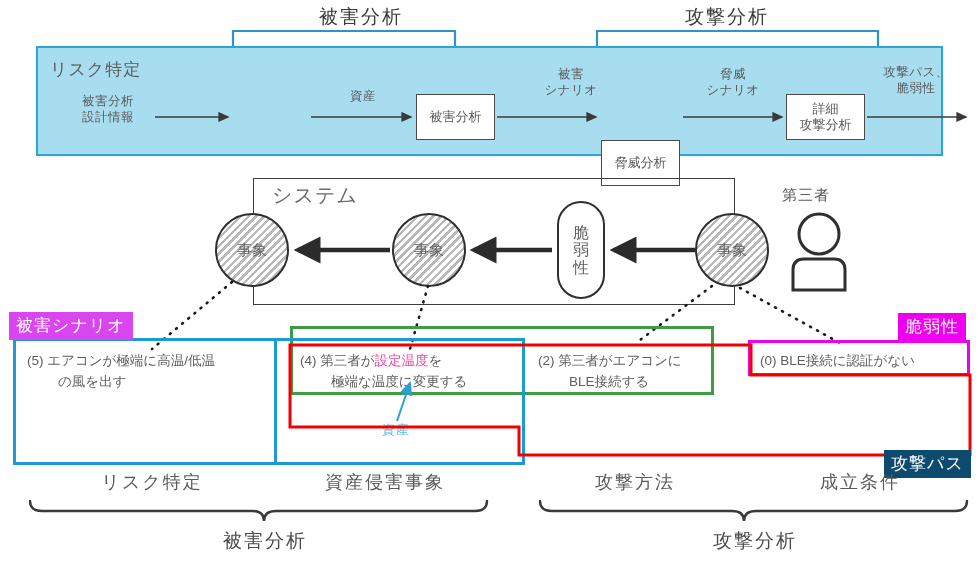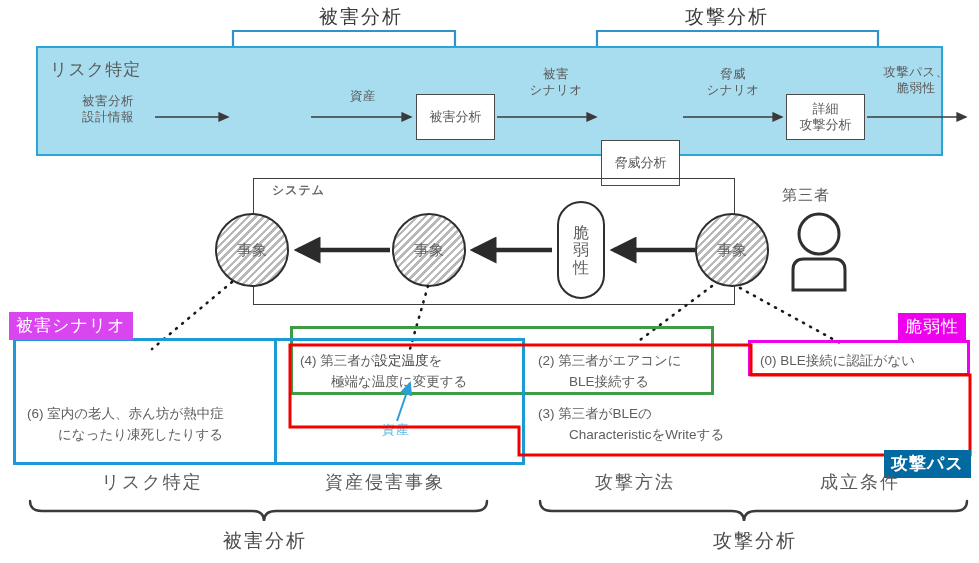--- a/index.html
+++ b/index.html
@@ -43,21 +43,21 @@
     line-height:1.3; letter-spacing:.5px;
   }
 
   
   #sysbox{
     left:253px; top:178px; width:482px; height:127px;
     border:1.8px solid #3c3c3c;
     box-sizing:border-box;
     background:transparent;
   }
-  #sys-label{left:272px; top:182px; font-size:12px; color:#6a6a6a;letter-spacing:1px;font-weight:bold;}
+  #sys-label{left:272px; top:182px; font-size:20px; color:#6a6a6a;letter-spacing:1px;}
   #third-label{left:782px; top:186px; font-size:15px; color:#5a5a5a; letter-spacing:1px;}
 
   .evt{
     width:74px;height:74px;border-radius:50%;
     border:2.2px solid #2f2f2f;
     box-sizing:border-box;
     font-size:15px;color:#5f5f5f;
     background:
       repeating-linear-gradient(-45deg,#ffffff 0 3px,#b9b9b9 3px 5.5px);
   }
@@ -75,21 +75,21 @@
     font-size:17px;color:#ffffff;padding:2px 7px 3px 7px;
     letter-spacing:1px;white-space:nowrap;
   }
   .item{
     position:absolute;
     font-size:13.5px;
     color:#5e5e5e;
     line-height:1.55;
     white-space:nowrap;
   }
-  .hl{color:#404040;}
+  .hl{color:#ec4899;}
 
   
   .colcap{font-size:18px;color:#5a5a5a;letter-spacing:2px;text-align:center;}
   .bigcap{font-size:19px;color:#4a4a4a;letter-spacing:2px;text-align:center;}
 
   svg{overflow:visible;}
 </style>
 </head>
 <body>
 
@@ -132,21 +132,21 @@
     <div>脅威分析</div>
   </div>
   <div class="abs ctr proc-box" style="left:786px;top:94px;width:79px;height:46px;">
     <div>詳細</div>
     <div>攻撃分析</div>
   </div>
 
   <div class="abs flow-label" style="left:316px;top:88px;width:94px;">
     <div>資産</div>
   </div>
-  <div class="abs flow-label" style="left:507px;top:66px;width:98px;">
+  <div class="abs flow-label" style="left:522px;top:66px;width:98px;">
     <div>被害</div>
     <div>シナリオ</div>
   </div>
   <div class="abs flow-label" style="left:684px;top:66px;width:98px;">
     <div>脅威</div>
     <div>シナリオ</div>
   </div>
   <div class="abs flow-label" style="left:862px;top:64px;width:108px;">
     <div>攻撃パス、</div>
     <div>脆弱性</div>
@@ -193,23 +193,23 @@
       <line x1="232" y1="282" x2="152" y2="349"></line>
       <line x1="428" y1="286" x2="410" y2="349"></line>
       <line x1="712" y1="286" x2="640" y2="340"></line>
       <line x1="740" y1="288" x2="840" y2="343"></line>
     </g>
   </svg>
 
   <div class="abs" style="left:13px;top:338px;width:264px;height:127px;border:3px solid #1c9ad6;box-sizing:border-box;"></div>
   <div class="abs tagbox" style="left:9px;top:312px;background:#d946ef;">被害シナリオ</div>
 
-  <div class="item" style="left:27px;top:404px;">
-    <div><span>(6)</span>&nbsp;<span>室内の老人、赤ん坊が熱中症</span></div>
-    <div style="padding-left:31px;">になったり凍死したりする</div>
+  <div class="item" style="left:27px;top:351px;">
+    <div><span>(5)</span>&nbsp;<span>エアコンが極端に高温/低温</span></div>
+    <div style="padding-left:31px;">の風を出す</div>
   </div>
 
   <div class="abs" style="left:290px;top:326px;width:424px;height:69px;border:3px solid #3f9c45;box-sizing:border-box;"></div>
 
   <div class="abs" style="left:277px;top:338px;width:248px;height:127px;border:3px solid #1c9ad6;box-sizing:border-box;border-left:none;"></div>
 
   <div class="item" style="left:300px;top:351px;">
     <div>
       <span>(4)</span>&nbsp;<span>第三者が</span><span class="hl">設定温度</span><span>を</span>
     </div>
@@ -222,45 +222,41 @@
         <path d="M0,0 L7,3.2 L0,6.4 z" fill="#2b9fd4"></path>
       </marker>
     </defs>
     <line x1="397" y1="421" x2="410" y2="383" stroke="#2b9fd4" stroke-width="2" marker-end="url(#cyn)"></line>
   </svg>
   <div class="abs" style="left:382px;top:421px;font-size:13px;color:#5bb9e0;letter-spacing:1px;">資産</div>
 
   <div class="item" style="left:538px;top:351px;">
     <div><span>(2)</span>&nbsp;<span>第三者がエアコンに</span></div>
     <div style="padding-left:31px;">BLE接続する</div>
-  </div>
-  <div class="item" style="left:538px;top:404px;">
-    <div><span>(3)</span>&nbsp;<span>第三者がBLEの</span></div>
-    <div style="padding-left:31px;">CharacteristicをWriteする</div>
   </div>
 
   <div class="item" style="left:760px;top:351px;">
     <div><span>(0)</span>&nbsp;<span>BLE接続に認証がない</span></div>
   </div>
 
   <div class="abs" style="left:748px;top:340px;width:222px;height:36px;border:3px solid #ee00ee;box-sizing:border-box;"></div>
   <div class="abs tagbox" style="left:898px;top:313px;background:#ee00ee;">脆弱性</div>
 
   <svg class="abs" style="left:0;top:0;" width="979" height="470">
     <path d="M290 345
              L751 345
              L751 375
              L970 375
              L970 455
              L519 455
              L519 427
              L290 427
              Z" fill="none" stroke="#f20000" stroke-width="3"></path>
   </svg>
-  <div class="abs tagbox" style="left:884px;top:450px;background:#0369a1;font-weight:bold;">攻撃パス</div>
+  <div class="abs tagbox" style="left:884px;top:450px;background:#0c4a6e;">攻撃パス</div>
 
   <div class="abs colcap" style="left:72px;top:470px;width:160px;">リスク特定</div>
   <div class="abs colcap" style="left:555px;top:470px;width:160px;">攻撃方法</div>
   <div class="abs colcap" style="left:290px;top:470px;width:190px;">資産侵害事象</div>
   <div class="abs colcap" style="left:780px;top:470px;width:160px;">成立条件</div>
 
   <svg class="abs" style="left:0;top:0;" width="979" height="563">
     <path d="M30 501
              Q30 511 42 511
              L252 511

